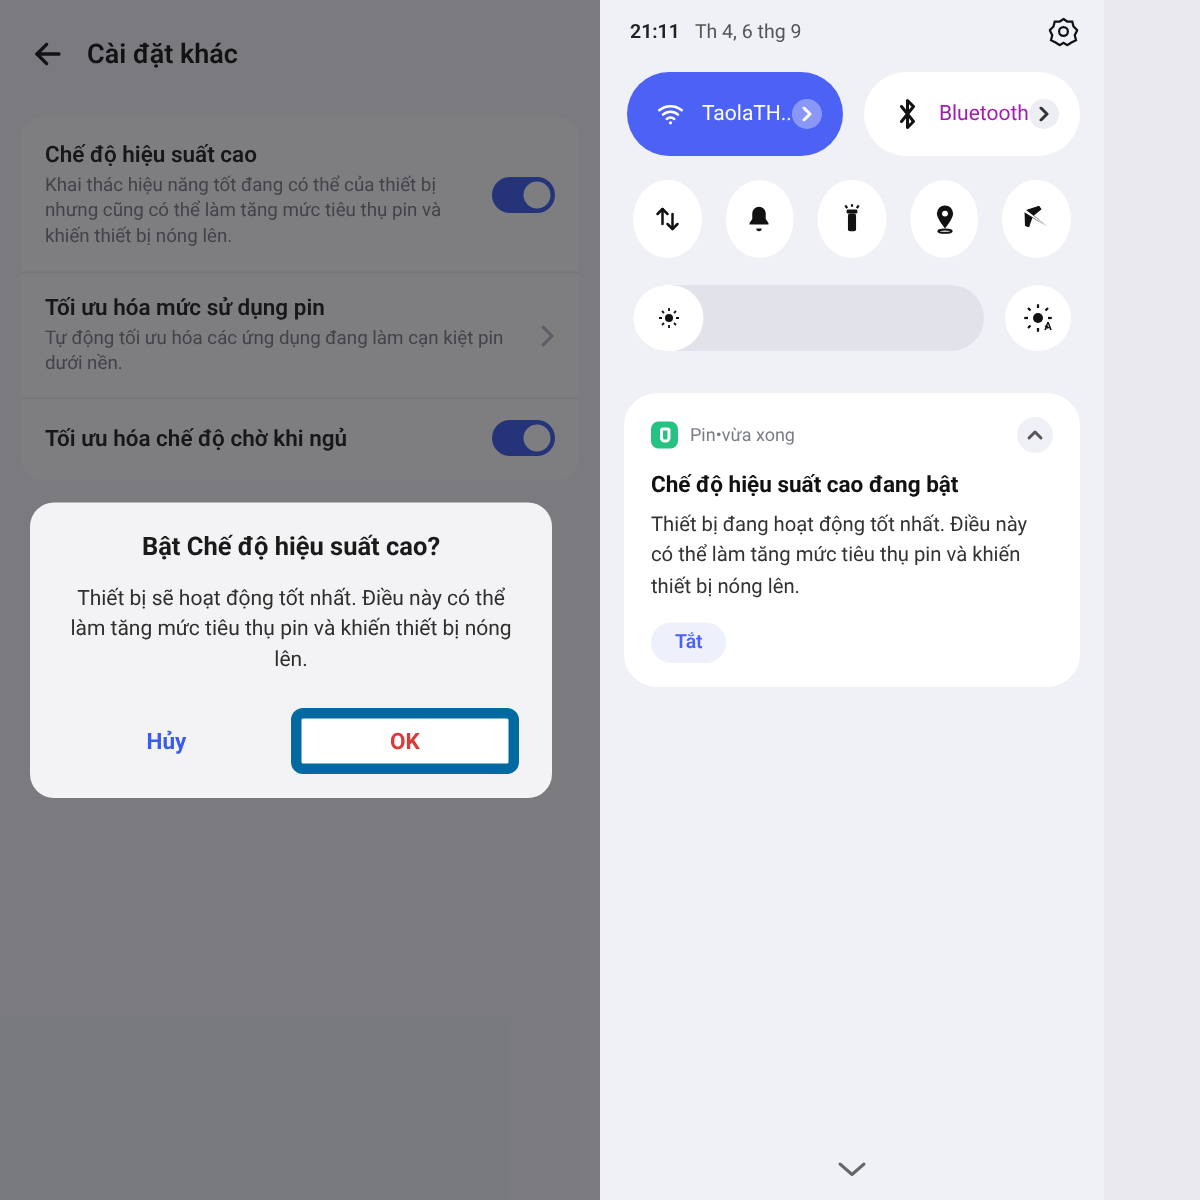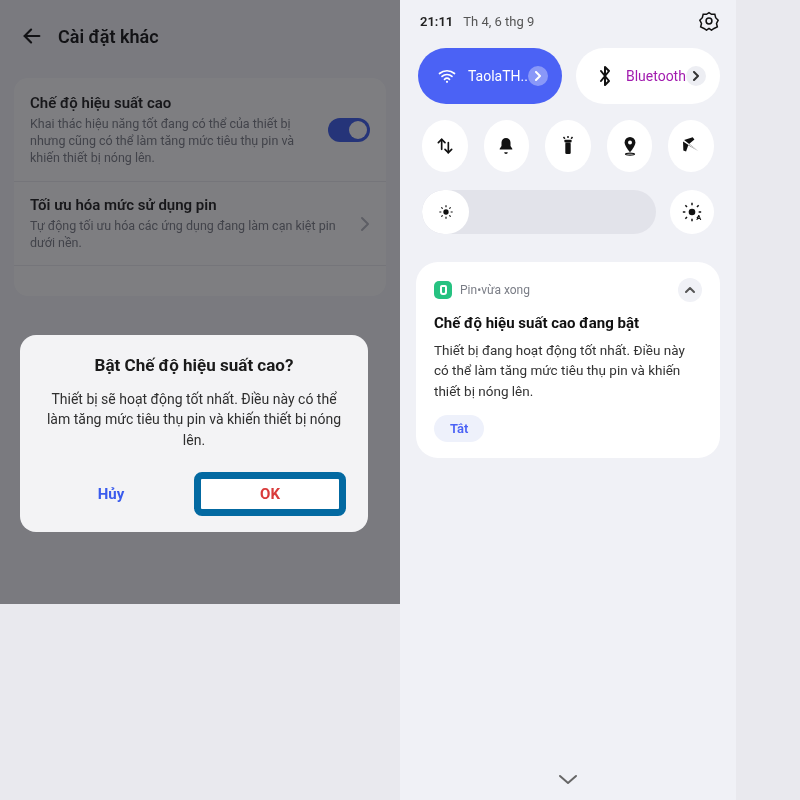--- a/index.html
+++ b/index.html
@@ -1,20 +1,20 @@
 <!DOCTYPE html>
 <html><head>
 <meta charset="utf-8">
 <style>
   * { box-sizing: border-box; margin: 0; padding: 0; }
   html, body { width: 800px; height: 800px; font-family: -apple-system, "Segoe UI", Roboto, Arial, sans-serif; }
   body { display: flex; background: #e9e9ee; overflow: hidden; }
 
   
-  .left { width: 400px; height: 604px; background: #f5f6fa; position: relative; }
+  .left { width: 400px; height: 800px; background: #f5f6fa; position: relative; }
   .left .dim { position: absolute; inset: 0; background: rgba(20,20,25,0.55); z-index: 3; }
 
   .left-header { display: flex; align-items: center; padding: 22px 18px 16px 18px; }
   .left-header .back { width: 28px; height: 28px; display: flex; align-items: center; justify-content: center; }
   .left-header .title { font-size: 18px; font-weight: 600; color: #111; margin-left: 12px; }
 
   .card { background: #fff; border-radius: 14px; margin: 12px 14px; padding: 16px 16px; }
   .row { display: flex; align-items: center; }
   .row .txt { flex: 1; }
   .row .ttl { font-size: 15px; font-weight: 600; color: #1b1b1b; }
@@ -103,20 +103,26 @@
         <div class="ttl">Tối ưu hóa mức sử dụng pin</div>
         <div class="sub">Tự động tối ưu hóa các ứng dụng đang làm cạn kiệt pin dưới nền.</div>
       </div>
       <div class="chev">
         <svg width="10" height="16" viewBox="0 0 10 16" fill="none" stroke="#b6b8c0" stroke-width="2" stroke-linecap="round" stroke-linejoin="round">
             <polyline points="2 2 8 8 2 14"></polyline>
           </svg>
       </div>
     </div>
     <div class="sep"></div>
+    <div class="row">
+      <div class="txt">
+        <div class="ttl">Tối ưu hóa chế độ chờ khi ngủ</div>
+      </div>
+      <div class="toggle"></div>
+    </div>
   </div>
 
   <div class="dim"></div>
   <div class="dialog">
     <div class="d-title">Bật Chế độ hiệu suất cao?</div>
     <div class="d-body">Thiết bị sẽ hoạt động tốt nhất. Điều này có thể làm tăng mức tiêu thụ pin và khiến thiết bị nóng lên.</div>
     <div class="d-btns">
       <div class="btn cancel">Hủy</div>
       <div class="btn ok">OK</div>
     </div>

